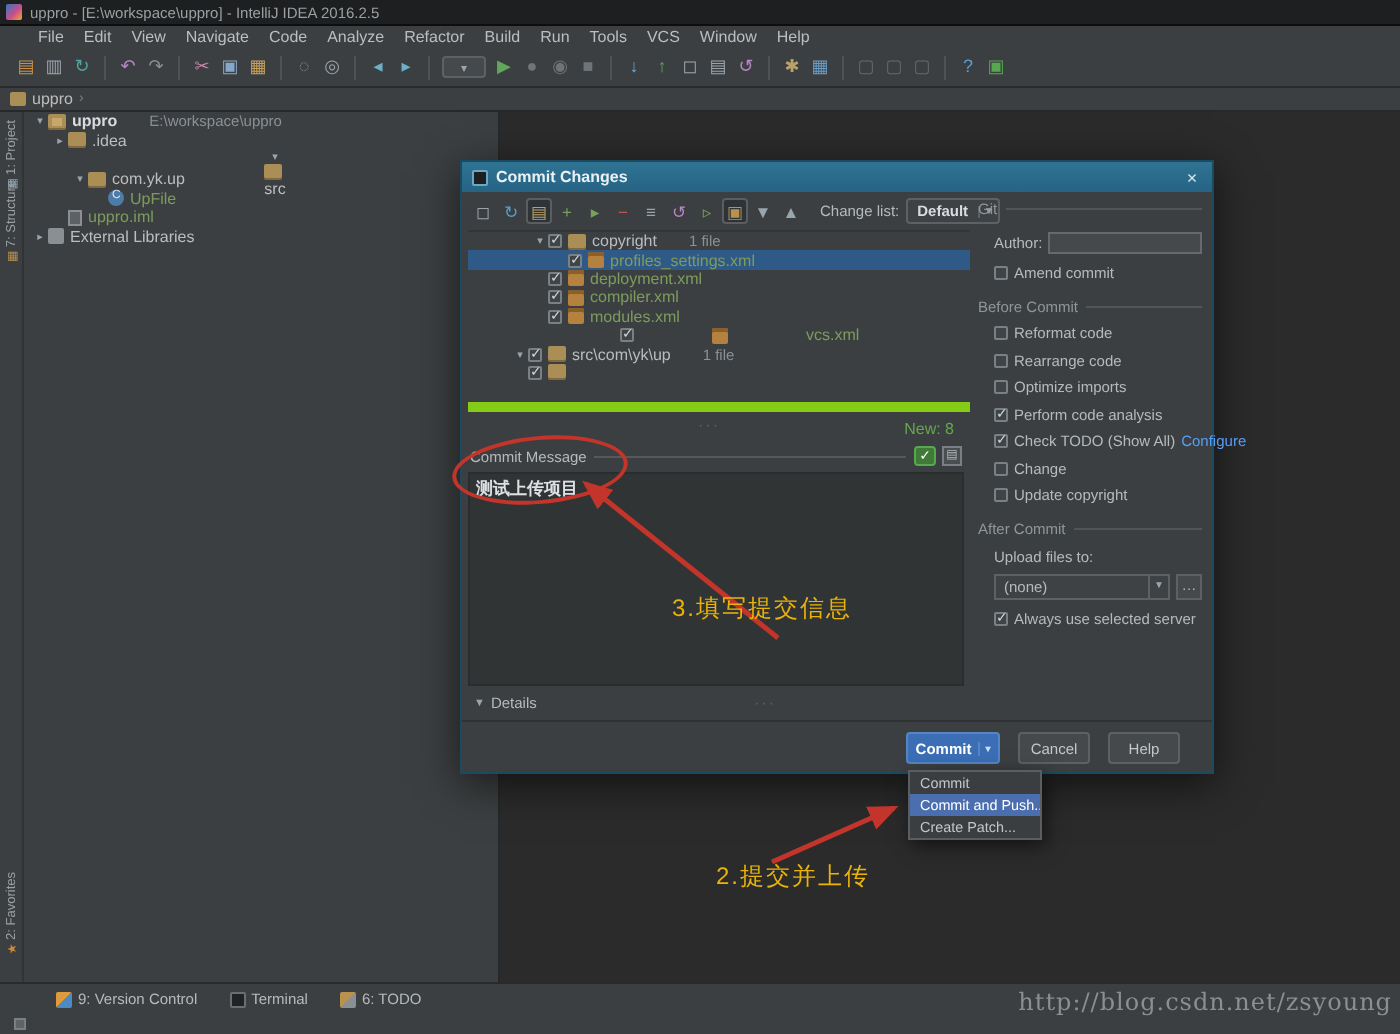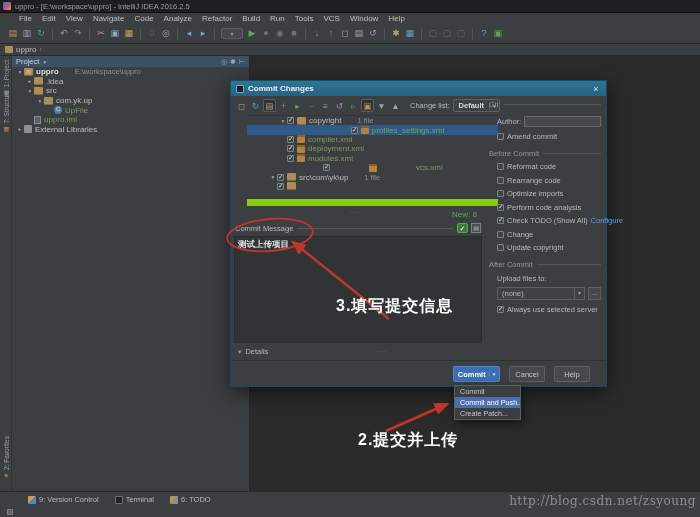--- a/index.html
+++ b/index.html
@@ -62,21 +62,21 @@
   .dlg-icon{width:8px;height:8px;background:#1d1f21;border:1px solid #6aa8c8;border-radius:1px;flex:none}
   .dlg-title-text{font-size:8px;font-weight:700;color:#eaf1f5;margin-left:4px;flex:1}
   .dlg-close{color:#d5e4ec;font-size:9px;width:10px;text-align:center}
   .dlg-toolbar{position:absolute;left:0;top:16px;width:252px;height:17px;display:flex;align-items:center;padding-left:4px}
   .dt-icon{width:13px;height:13px;line-height:12px;text-align:center;font-size:8.5px;border:1px solid transparent;border-radius:2px;margin-right:1px;flex:none}
   .dt-icon.pressed{background:#2d3336;border-color:#5a5e60}
   .cl-label{font-size:7.5px;color:#b5babd;margin:0 3px 0 7px;white-space:nowrap}
   .cl-combo{height:13px;border:1px solid #5e6163;border-radius:2px;display:flex;align-items:center;background:#3f4244}
   .cl-value{font-size:7.5px;font-weight:700;color:#d8dce0;padding:0 5px}
   .cl-arrow{width:10px;border-left:1px solid #5e6163;color:#9aa4ad;font-size:5px;text-align:center}
-  .ctree{position:absolute;left:16px;top:34px;width:251px;height:91px;overflow:hidden;border-top:1px solid #333638;border-bottom:7px solid #84cc16}
+  .ctree{position:absolute;left:3px;top:34px;width:251px;height:91px;overflow:hidden;border-top:1px solid #333638;border-bottom:5px solid #84cc16}
   .ct-row{height:9.4px;display:flex;align-items:center;font-size:8px;white-space:nowrap;color:#b8bcbf}
   .ct-row.selected{background:#2f5a87}
   .cb{width:7px;height:7px;border:1px solid #7a8084;background:#3f4446;margin-right:3px;flex:none;position:relative;border-radius:1px}
   .cb.checked::after{content:"✓";position:absolute;left:0;top:-2px;font-size:7px;color:#cfd8df}
   .nb-row{position:absolute;left:0;top:126px;width:252px;height:13px}
   .nb-dots{position:absolute;left:118px;top:1px;color:#5d6163;font-size:8px;letter-spacing:1px}
   .nb-text{position:absolute;right:6px;top:3px;font-size:8px;color:#62a84e}
   .cm-row{position:absolute;left:4px;top:141px;width:246px;height:12px;display:flex;align-items:center}
   .cm-label{font-size:7.5px;color:#b5babd;white-space:nowrap}
   .cm-line{flex:1;height:1px;background:#55595b;margin:0 4px}
@@ -104,21 +104,21 @@
   .combo-btn{width:10px;border-left:1px solid #5e6163;text-align:center;font-size:5px;color:#9aa4ad;align-self:stretch;line-height:11px}
   .more-btn{width:13px;height:13px;border:1px solid #5e6163;background:#45494b;margin-left:3px;text-align:center;line-height:10px;color:#b5babd;flex:none}
   .mt8{margin-top:8px}.mt7{margin-top:7px}
   
   .popup{left:454px;top:385px;width:67px;background:#3b3e40;border:1px solid #5a5e60;box-shadow:2px 3px 9px rgba(0,0,0,.55);z-index:6}
   .pm-item{height:11px;line-height:11px;font-size:7.2px;color:#c2c7ca;padding:0 5px;white-space:nowrap;overflow:hidden}
   .pm-item.selected{background:#4b6eaf;color:#fff}
   
   .ellipse{left:226px;top:218px;width:88px;height:34px;border:2px solid #c3352b;border-radius:50%;transform:rotate(-5deg);z-index:9;pointer-events:none}
   .arrows{left:0;top:0;z-index:9;pointer-events:none}
-  .ann-text{position:absolute;color:#ffffff;font-size:16px;font-weight:700;z-index:9;letter-spacing:1px;pointer-events:none}
+  .ann-text{position:absolute;color:#eab308;font-size:12px;font-weight:400;z-index:9;letter-spacing:1px;pointer-events:none}
   #ann3{left:336px;top:296px}
   #ann4{left:358px;top:430px}
 </style>
 </head>
 <body>
 
 <div class="abs titlebar">
   <span class="app-icon"></span>
   <span class="title-text">uppro - [E:\workspace\uppro] - IntelliJ IDEA 2016.2.5</span>
 </div>
@@ -192,39 +192,33 @@
       <span class="st-ico" style="color: rgb(184, 146, 78);">▦</span>
       <span>7: Structure</span>
     </div>
     <div class="stripe-item" style="top: 380px;">
       <span class="st-ico" style="color: rgb(201, 138, 58);">★</span>
       <span>2: Favorites</span>
     </div>
   </div>
 
 <div class="abs project-panel">
-  <div class="pp-header">
-    <span class="pp-title">Project</span>
-    <span class="pp-caret">▼</span>
-    <span class="pp-spacer"></span>
-    <span class="pp-ico" id="pp-icons"><span class="pp-ico">◎</span><span class="pp-ico">✱</span><span class="pp-ico">⊢</span></span>
-  </div>
   <div id="ptree">
       <div class="pt-row" style="padding-left: 4px;">
         <span class="pt-arrow">▾</span>
         <span class="ico i-folder-project"></span>
         <span class="boldlbl ">uppro</span>
         <span class="sfx">E:\workspace\uppro</span>
       </div>
       <div class="pt-row" style="padding-left: 14px;">
         <span class="pt-arrow">▸</span>
         <span class="ico i-folder"></span>
         <span>.idea</span>
       </div>
-      <div class="pt-row" style="padding-left: 14px;">
+      <div class="pt-row" style="padding-left: 14px; flex-direction: column;">
         <span class="pt-arrow">▾</span>
         <span class="ico i-folder-src"></span>
         <span>src</span>
       </div>
       <div class="pt-row" style="padding-left: 24px;">
         <span class="pt-arrow">▾</span>
         <span class="ico i-package"></span>
         <span>com.yk.up</span>
       </div>
       <div class="pt-row" style="padding-left: 34px;">
@@ -291,37 +285,37 @@
       </div>
     </div>
   <div class="ctree" id="ctree">
       <div class="ct-row" style="padding-left: 32px;">
         <span class="ct-arrow">▾</span>
         <span class="cb checked"></span>
         <span class="ico i-folder"></span>
         <span>copyright</span>
         <span class="sfx">1 file</span>
       </div>
-      <div class="ct-row selected" style="padding-left: 42px; justify-content: center;">
+      <div class="ct-row selected" style="padding-left: 42px;">
         <span class="ct-arrow"></span>
         <span class="cb checked"></span>
         <span class="ico i-xml"></span>
         <span class="green">profiles_settings.xml</span>
       </div>
       <div class="ct-row" style="padding-left: 32px;">
         <span class="ct-arrow"></span>
         <span class="cb checked"></span>
         <span class="ico i-xml"></span>
+        <span class="green">deployment.xml</span>
+      </div>
+      <div class="ct-row" style="padding-left: 32px;">
+        <span class="ct-arrow"></span>
+        <span class="cb checked"></span>
+        <span class="ico i-xml"></span>
         <span class="green">compiler.xml</span>
-      </div>
-      <div class="ct-row" style="padding-left: 32px;">
-        <span class="ct-arrow"></span>
-        <span class="cb checked"></span>
-        <span class="ico i-xml"></span>
-        <span class="green">deployment.xml</span>
       </div>
       <div class="ct-row" style="padding-left: 32px;">
         <span class="ct-arrow"></span>
         <span class="cb checked"></span>
         <span class="ico i-xml"></span>
         <span class="green">modules.xml</span>
       </div>
       <div class="ct-row" style="padding-left: 32px; gap: 36px;">
         <span class="ct-arrow"></span>
         <span class="cb checked"></span>

